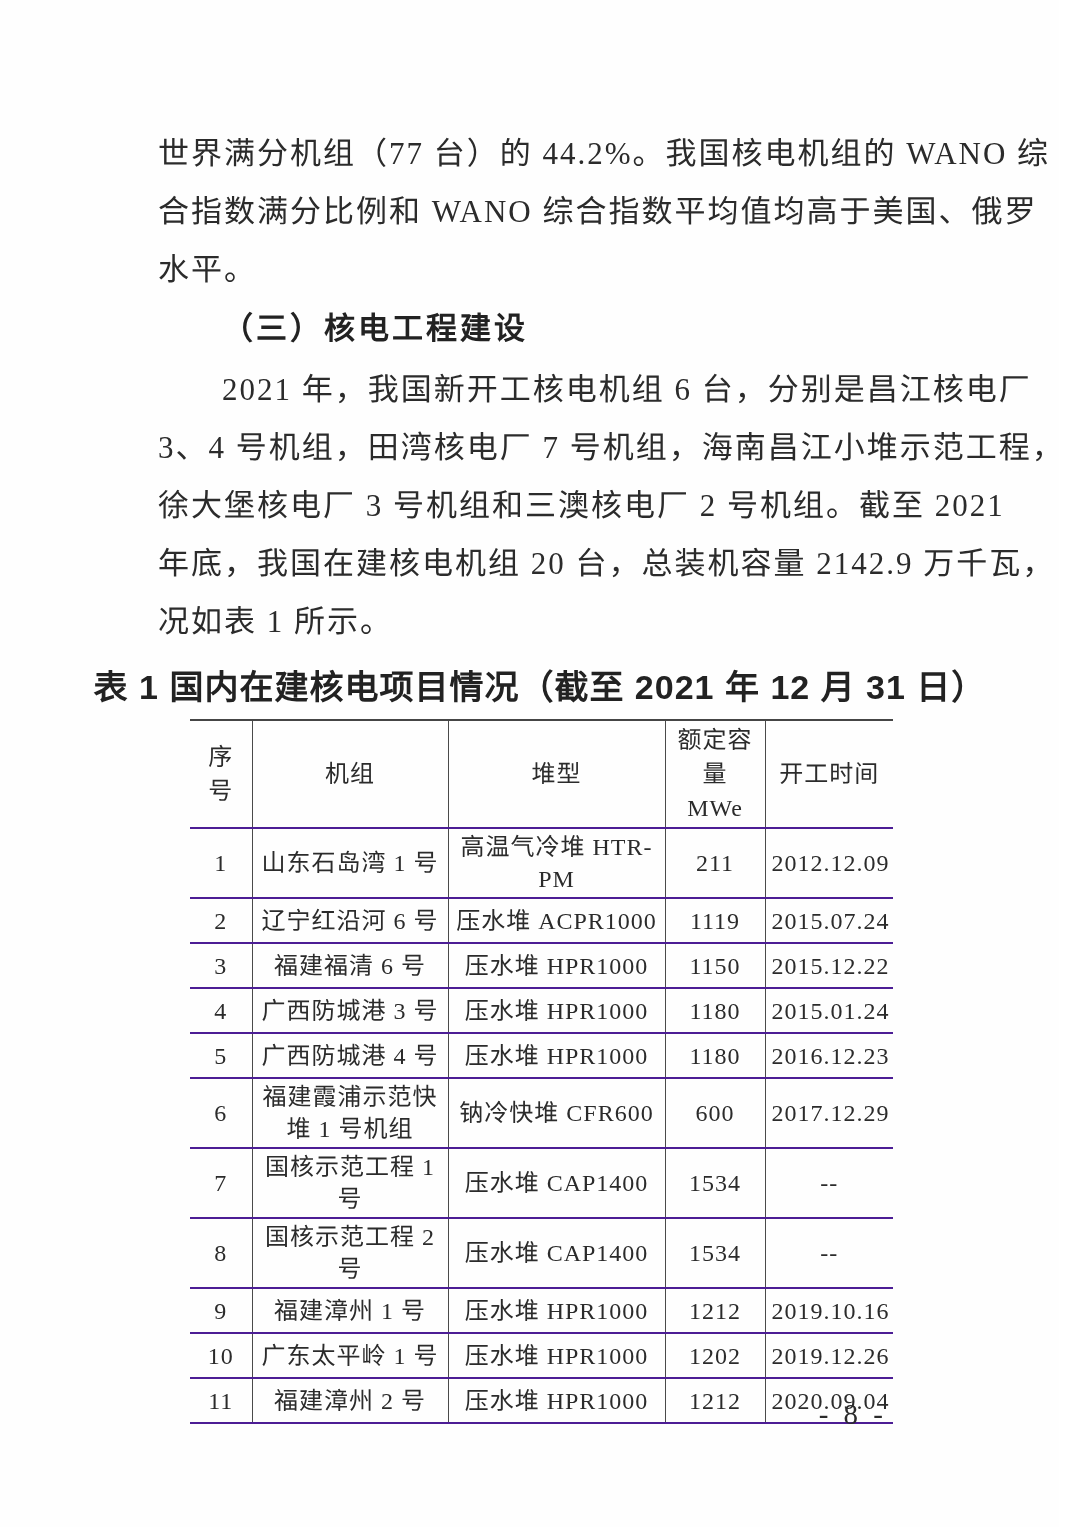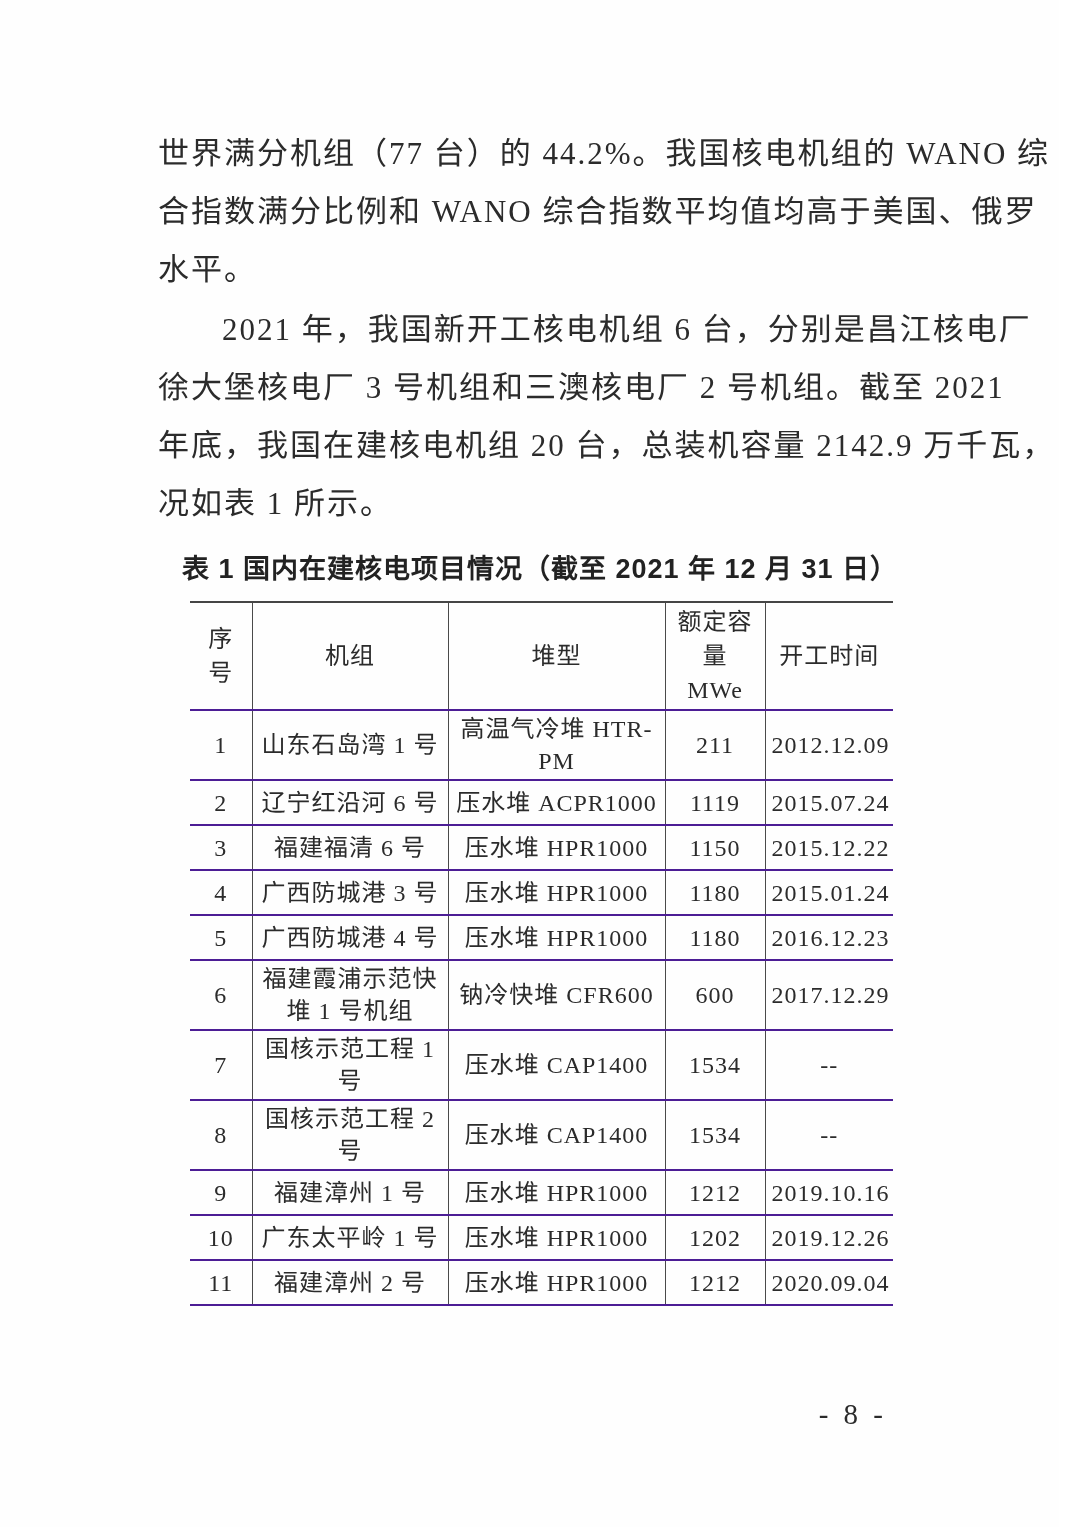--- a/index.html
+++ b/index.html
@@ -54,21 +54,21 @@
     color: #222222;
   }
   .p1 { margin-top: 125px; }
   .p2 { margin-top: 2px; }
   .table-title {
     margin-top: 16px;
     width: 1080px;
     text-align: center;
     font-family: "Liberation Sans", "DejaVu Sans", sans-serif;
     font-weight: bold;
-    font-size: 27px;
+    font-size: 34px;
     letter-spacing: 1px;
     color: #222222;
     height: 40px;
     line-height: 40px;
   }
   table.projects {
     margin-left: 190px;
     margin-top: 12px;
     width: 703px;
     border-collapse: collapse;
@@ -114,23 +114,25 @@
 <body>
 
 <div class="page">
 
   <div class="text-block body-par p1">
       <div class="line">世界满分机组（77 台）的 44.2%。我国核电机组的 WANO 综</div>
       <div class="line">合指数满分比例和 WANO 综合指数平均值均高于美国、俄罗</div>
       <div class="line last">水平。</div>
     </div>
 
+  <div class="section-heading">（三）核电工程建设</div>
 
   <div class="text-block body-par p2">
       <div class="line indent">2021 年，我国新开工核电机组 6 台，分别是昌江核电厂</div>
+      <div class="line">3、4 号机组，田湾核电厂 7 号机组，海南昌江小堆示范工程，</div>
       <div class="line">徐大堡核电厂 3 号机组和三澳核电厂 2 号机组。截至 2021</div>
       <div class="line">年底，我国在建核电机组 20 台，总装机容量 2142.9 万千瓦，</div>
       <div class="line last">况如表 1 所示。</div>
     </div>
 
   <div class="table-title">表 1  国内在建核电项目情况（截至 2021 年 12 月 31 日）</div>
 
   <table class="projects">
     <colgroup>
       <col class="c0">

